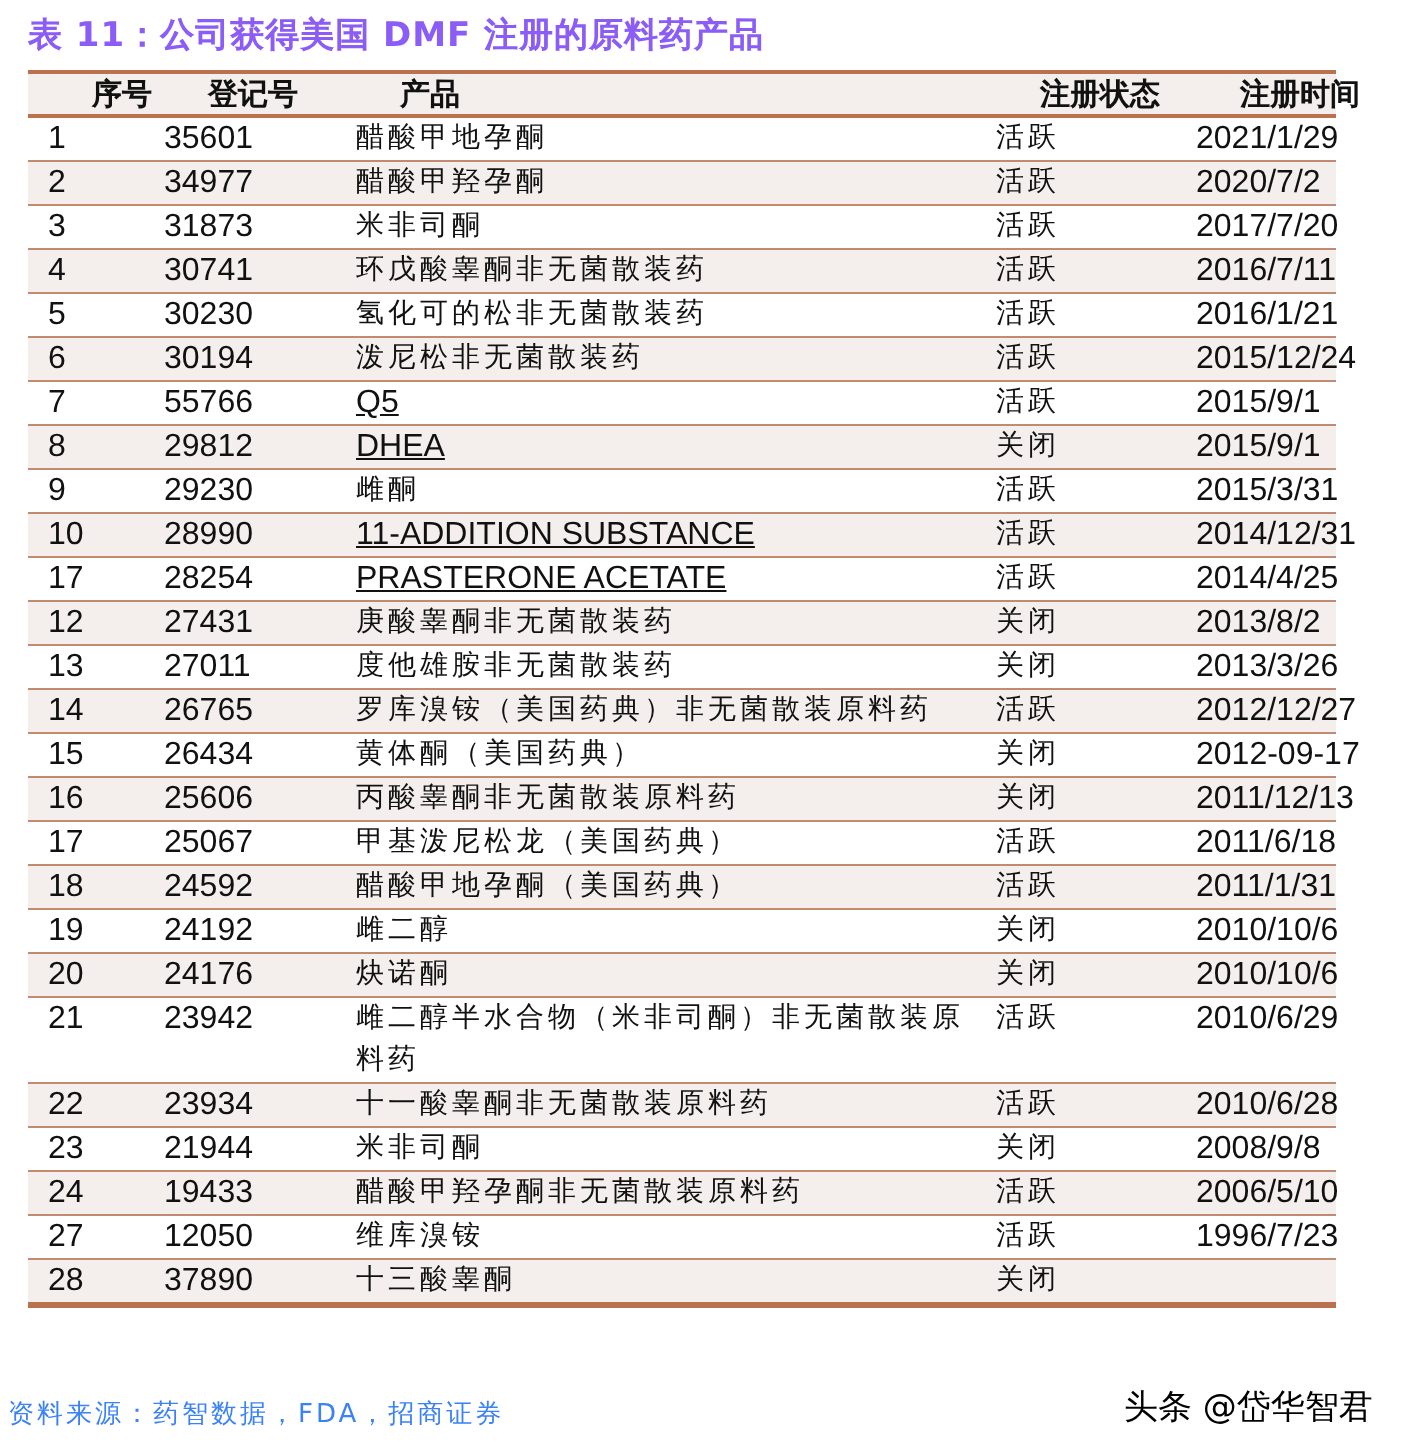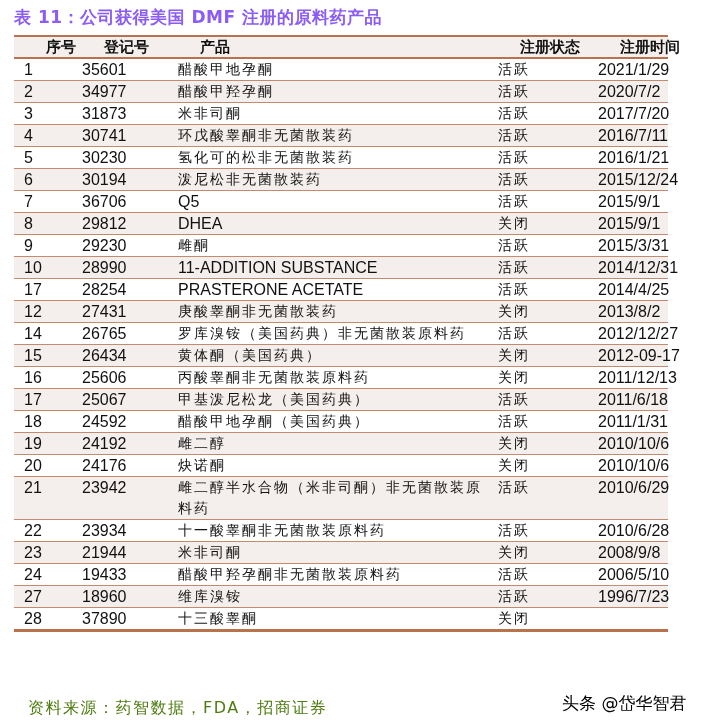--- a/index.html
+++ b/index.html
@@ -72,36 +72,37 @@
     }
     td.prod {
       font-size: 14px;
       letter-spacing: 2px;
       white-space: normal;
     }
     td.prod.latin {
       font-family: "Liberation Sans", "DejaVu Sans", sans-serif;
       font-size: 16px;
       letter-spacing: 0;
+      text-decoration: underline;
     }
     td.status {
       font-size: 14px;
       letter-spacing: 2px;
     }
     col.c-num { width: 58px; }
     col.c-reg { width: 96px; }
     col.c-prod { width: 320px; }
     col.c-status { width: 100px; }
     col.c-date { width: 80px; }
     .source {
       position: absolute;
-      left: 28px;
+      left: 4px;
       top: 698px;
-      font-size: 16px;
-      color: #4d7c0f;
+      font-size: 13px;
+      color: #3b82f6;
       letter-spacing: 1.5px;
       white-space: nowrap;
     }
     .watermark {
       position: absolute;
       left: 562px;
       top: 692px;
       font-size: 17px;
       color: #000000;
       white-space: nowrap;
@@ -169,21 +170,21 @@
         </tr>
         <tr>
           <td class="num">6</td>
           <td class="reg">30194</td>
           <td class="prod">泼尼松非无菌散装药</td>
           <td class="status">活跃</td>
           <td class="date">2015/12/24</td>
         </tr>
         <tr>
           <td class="num">7</td>
-          <td class="reg">36706</td>
+          <td class="reg">55766</td>
           <td class="prod latin"> Q5</td>
           <td class="status">活跃</td>
           <td class="date">2015/9/1</td>
         </tr>
         <tr>
           <td class="num">8</td>
           <td class="reg">29812</td>
           <td class="prod latin">DHEA</td>
           <td class="status">关闭</td>
           <td class="date">2015/9/1</td>
@@ -210,20 +211,27 @@
           <td class="date">2014/4/25</td>
         </tr>
         <tr>
           <td class="num">12</td>
           <td class="reg">27431</td>
           <td class="prod">庚酸睾酮非无菌散装药</td>
           <td class="status">关闭</td>
           <td class="date">2013/8/2</td>
         </tr>
         <tr>
+          <td class="num">13</td>
+          <td class="reg">27011</td>
+          <td class="prod">度他雄胺非无菌散装药</td>
+          <td class="status">关闭</td>
+          <td class="date">2013/3/26</td>
+        </tr>
+        <tr>
           <td class="num">14</td>
           <td class="reg">26765</td>
           <td class="prod">罗库溴铵（美国药典）非无菌散装原料药</td>
           <td class="status">活跃</td>
           <td class="date">2012/12/27</td>
         </tr>
         <tr>
           <td class="num">15</td>
           <td class="reg">26434</td>
           <td class="prod">黄体酮（美国药典）</td>
@@ -288,21 +296,21 @@
         </tr>
         <tr>
           <td class="num">24</td>
           <td class="reg">19433</td>
           <td class="prod">醋酸甲羟孕酮非无菌散装原料药</td>
           <td class="status">活跃</td>
           <td class="date">2006/5/10</td>
         </tr>
         <tr>
           <td class="num">27</td>
-          <td class="reg">18960</td>
+          <td class="reg">12050</td>
           <td class="prod">维库溴铵</td>
           <td class="status">活跃</td>
           <td class="date">1996/7/23</td>
         </tr>
         <tr>
           <td class="num">28</td>
           <td class="reg">37890</td>
           <td class="prod">十三酸睾酮</td>
           <td class="status">关闭</td>
           <td class="date"></td>

